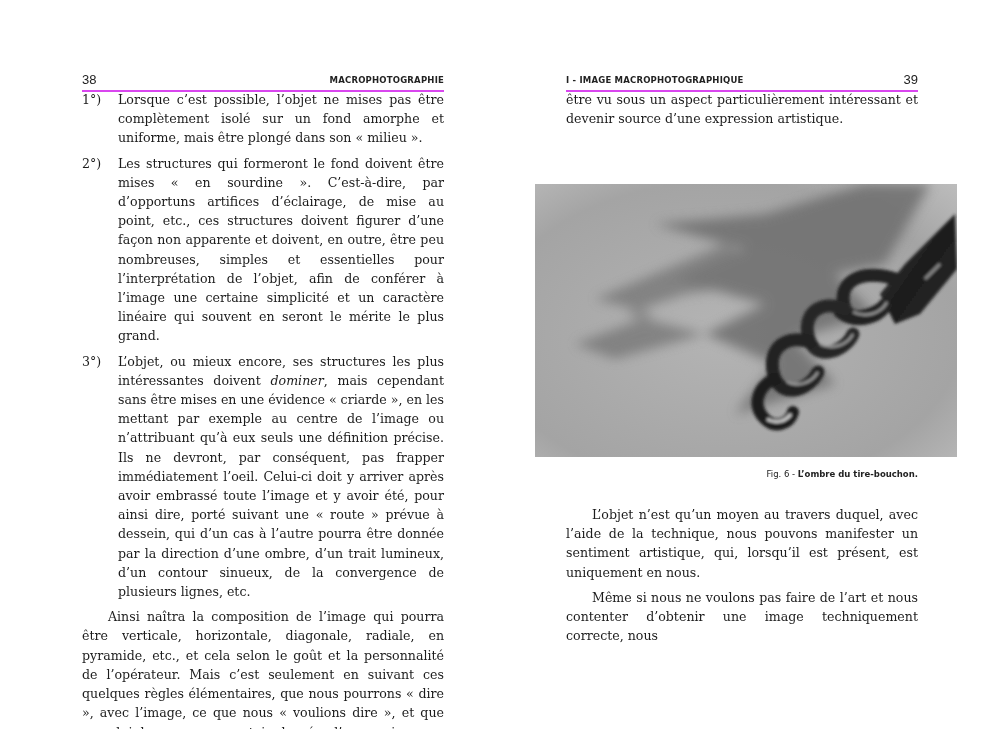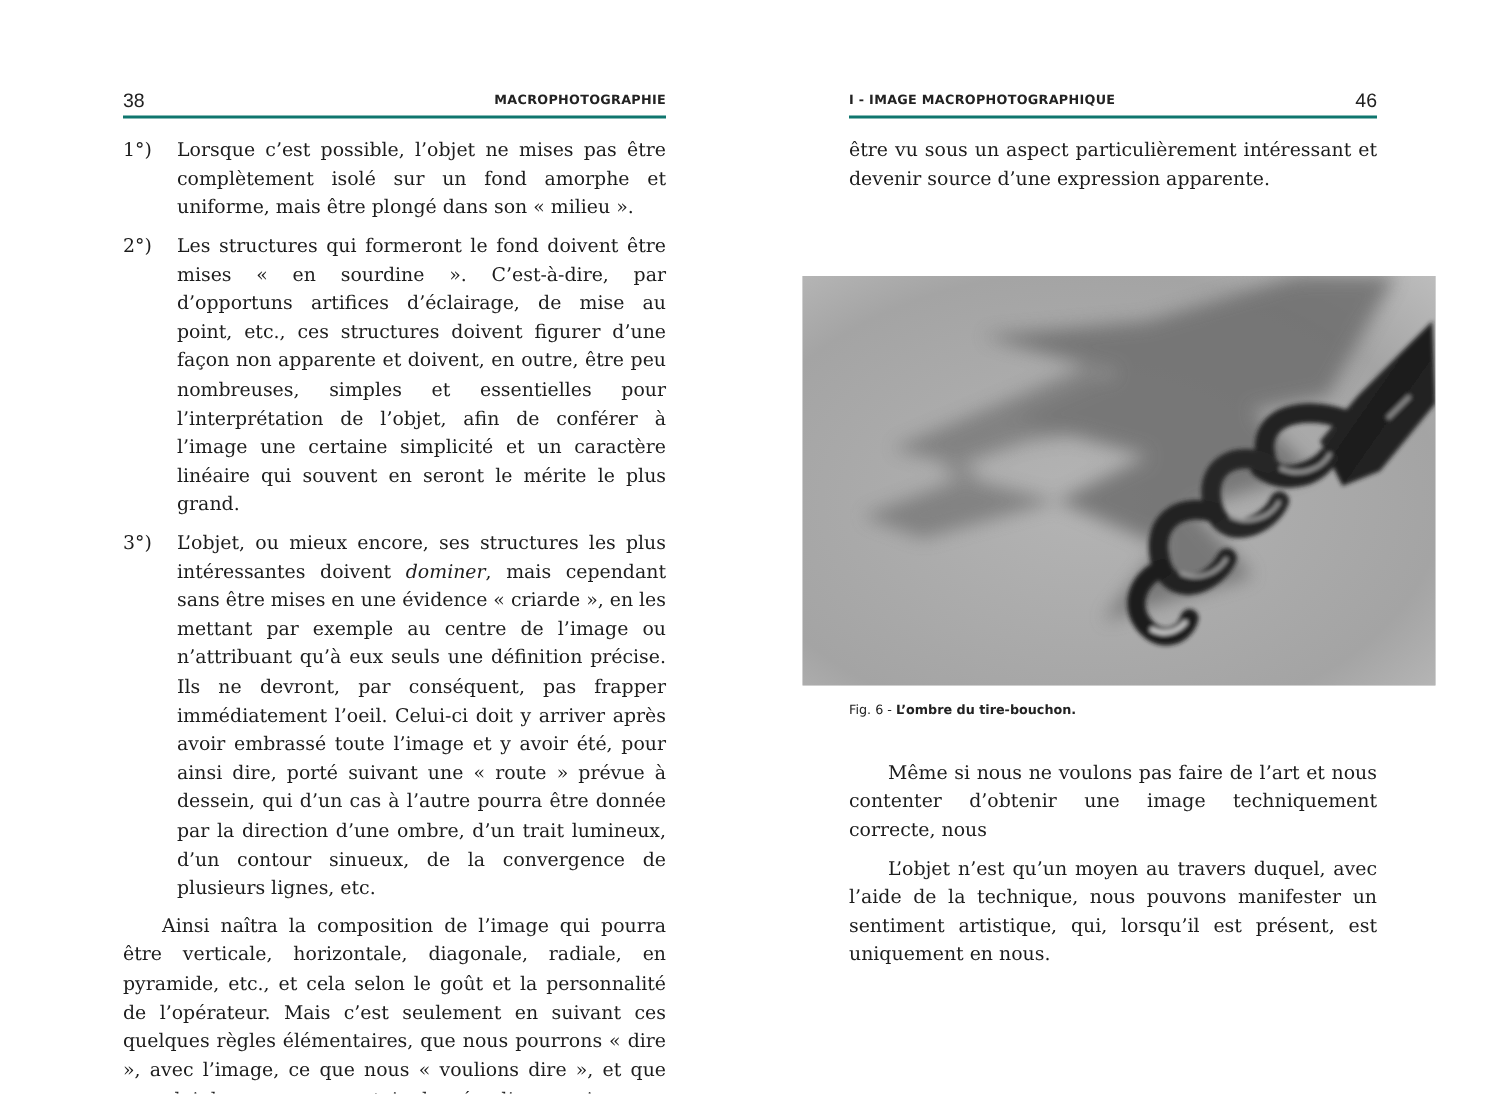--- a/index.html
+++ b/index.html
@@ -18,25 +18,25 @@
     .page {
       position: absolute;
       top: 0;
       height: 729px;
     }
     .page-left { left: 82px; width: 362px; }
     .page-right { left: 566px; width: 352px; }
 
     .running-head {
       position: absolute;
-      top: 59px;
+      top: 72px;
       left: 0;
       right: 0;
       height: 18px;
-      border-bottom: 2px solid #0f766e;
+      border-bottom: 2px solid #d946ef;
       font-family: "DejaVu Sans", "Liberation Sans", sans-serif;
     }
     .folio {
       position: absolute;
       top: 0;
       font-size: 13px;
       font-family: "Liberation Sans", "DejaVu Sans", sans-serif;
       color: #222;
     }
     .page-left .folio { left: 0; }
@@ -90,21 +90,21 @@
       height: 273px;
       overflow: hidden;
       background: #a9a9a9;
     }
     .figure svg { display: block; }
     .caption {
       position: absolute;
       top: 469px;
       left: 0;
       right: 0;
-      text-align: left;
+      text-align: right;
       font-family: "DejaVu Sans", "Liberation Sans", sans-serif;
       font-size: 8.5px;
       color: #222;
     }
     .caption .fig-label { font-weight: normal; }
     .caption .fig-title { font-weight: bold; }
   </style>
 </head>
 <body>
 
@@ -128,25 +128,25 @@
       <p><span>L’objet, ou mieux encore, ses structures les plus intéressantes doivent </span><em>dominer</em><span>, mais cependant sans être mises en une évidence « criarde », en les mettant par exemple au centre de l’image ou n’attribuant qu’à eux seuls une définition précise. Ils ne devront, par conséquent, pas frapper immédiatement l’oeil. Celui-ci doit y arriver après avoir embrassé toute l’image et y avoir été, pour ainsi dire, porté suivant une « route » prévue à dessein, qui d’un cas à l’autre pourra être donnée par la direction d’une ombre, d’un trait lumineux, d’un contour sinueux, de la convergence de plusieurs lignes, etc.</span></p>
     </div>
     <p class="indent para-gap">Ainsi naîtra la composition de l’image qui pourra être verticale, horizontale, diagonale, radiale, en pyramide, etc., et cela selon le goût et la personnalité de l’opérateur. Mais c’est seulement en suivant ces quelques règles élémentaires, que nous pourrons « dire », avec l’image, ce que nous « voulions dire », et que nous lui donnerons un certain degré « d’expression ».</p>
 
   </div>
 </div>
 
 <div class="page page-right">
   <div class="running-head">
     <span class="head-title">I - IMAGE MACROPHOTOGRAPHIQUE</span>
-    <span class="folio">46</span>
+    <span class="folio">39</span>
   </div>
 
   <div class="body-text body-text-top">
-    <p>être vu sous un aspect particulièrement intéressant et devenir source d’une expression apparente.</p>
+    <p>être vu sous un aspect particulièrement intéressant et devenir source d’une expression artistique.</p>
   </div>
 
   <div class="figure">
     <svg width="422" height="273" viewBox="0 0 422 273">
       <defs>
         <radialGradient id="bg" cx="0.45" cy="0.55" r="0.8">
           <stop offset="0" stop-color="#b4b4b4"></stop>
           <stop offset="0.7" stop-color="#a4a4a4"></stop>
           <stop offset="1" stop-color="#bfbfbf"></stop>
         </radialGradient>
@@ -184,16 +184,16 @@
         <path d="M390 95 L405 80" stroke="#8c8c8c" stroke-width="3"></path>
       </g>
     </svg>
   </div>
 
   <div class="caption">
     <span class="fig-label">Fig. 6 - </span><span class="fig-title">L’ombre du tire-bouchon.</span>
   </div>
 
   <div class="body-text body-text-bottom">
+    <p class="indent para-gap">L’objet n’est qu’un moyen au travers duquel, avec l’aide de la technique, nous pouvons manifester un sentiment artistique, qui, lorsqu’il est présent, est uniquement en nous.</p>
     <p class="indent para-gap">Même si nous ne voulons pas faire de l’art et nous contenter d’obtenir une image techniquement correcte, nous</p>
-    <p class="indent para-gap">L’objet n’est qu’un moyen au travers duquel, avec l’aide de la technique, nous pouvons manifester un sentiment artistique, qui, lorsqu’il est présent, est uniquement en nous.</p>
   </div>
 </div>
 
 </body></html>

